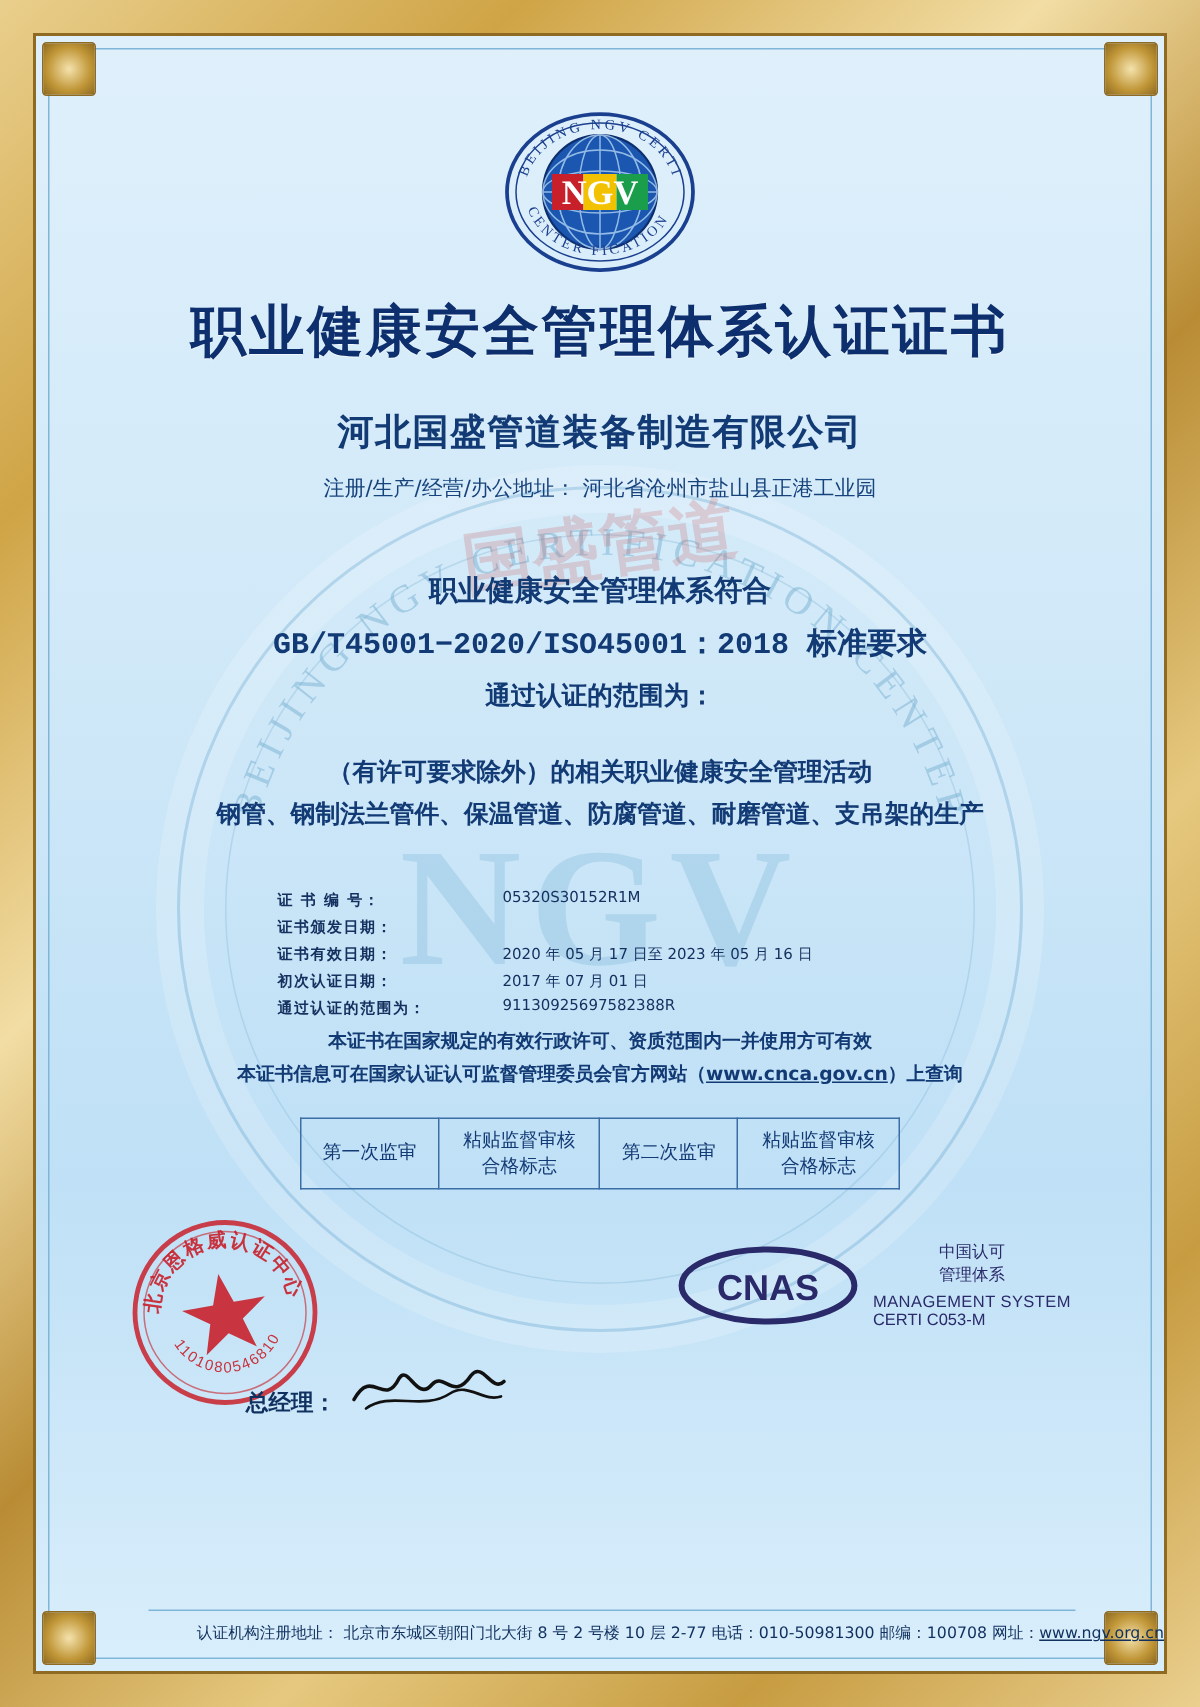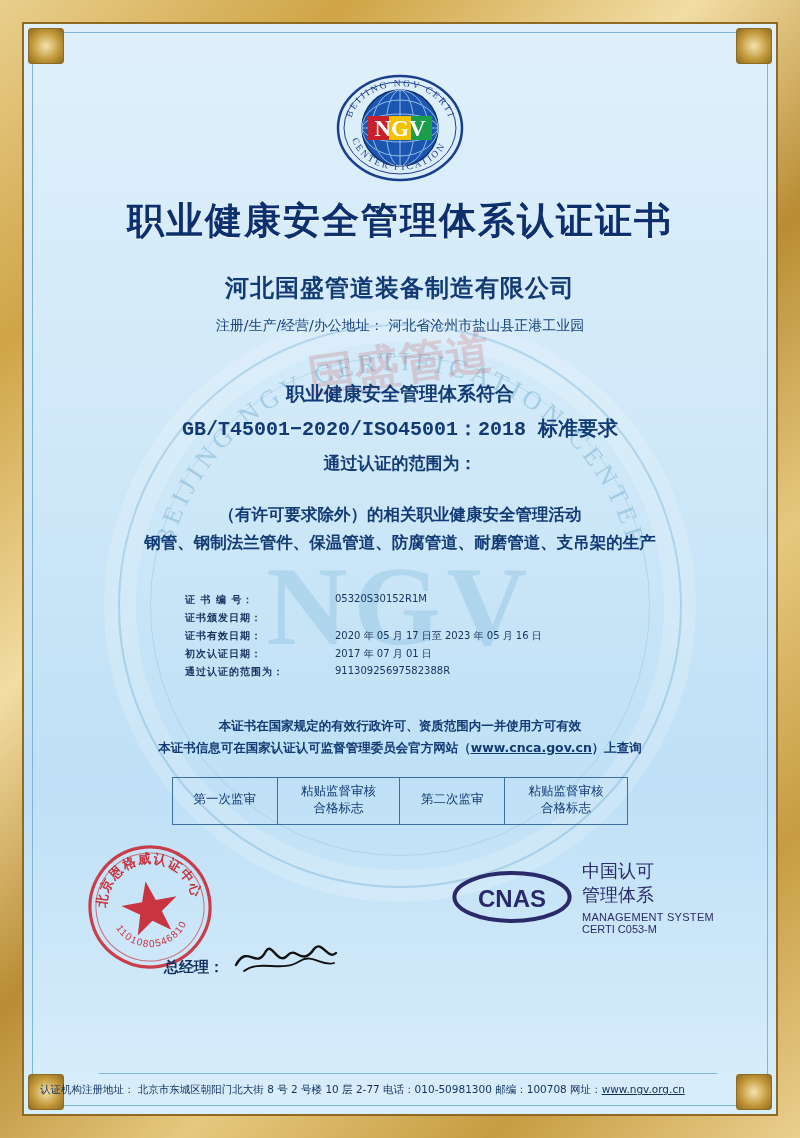--- a/index.html
+++ b/index.html
@@ -162,37 +162,37 @@
   }
   .details .row { display:flex; margin-bottom:4px; }
   .details .lbl {
     width:150px; flex:none; font-weight:bold;
     letter-spacing:1px;
   }
   .details .val { flex:1; }
 
   
   .notes {
-    margin-top:36px;
+    margin-top:4px;
     font-size:12.5px;
     line-height:1.75;
     color:#123a74;
     font-weight:bold;
     font-family:"DejaVu Sans", sans-serif;
   }
   .notes a { color:#123a74; text-decoration:underline; }
 
   
   .audit-table {
     margin:18px auto 0;
-    width:456px;
+    width:400px;
     border-collapse:collapse;
     font-size:12.5px;
     color:#123a74;
-    font-family:Liberation Mono, monospace;
+    font-family:Liberation Sans, sans-serif;
   }
   .audit-table td {
     border:1px solid #3a6ea5;
     padding:6px 4px;
     text-align:center;
     line-height:1.35;
     height:34px;
   }
 
   
@@ -204,38 +204,38 @@
   .seal {
     position:absolute; left:20px; top:8px;
     width:132px; height:132px;
   }
   .cnas {
     position:absolute; right:22px; top:26px;
     display:flex; align-items:center; gap:10px;
   }
   .cnas-mark { width:120px; height:60px; }
   .cnas-text { text-align:left; color:#2a2a6a; font-family:"DejaVu Sans", sans-serif; }
-  .cnas-text .cn { font-size:18px; line-height:1.35; }
+  .cnas-text .cn { font-size:11px; line-height:1.35;text-align:center; }
   .cnas-text .en { font-size:11px; margin-top:4px; font-family:"Liberation Sans", sans-serif; letter-spacing:.3px;}
   .cnas-text .code { font-size:11px; font-family:"Liberation Sans", sans-serif; }
 
   .gm-line {
     position:absolute; left:100px; bottom:6px;
     display:flex; align-items:flex-end; gap:6px;
   }
   .gm-label {
     font-size:15px; font-weight:bold; color:#10305f;
     font-family:"DejaVu Sans", sans-serif;
   }
   .signature { width:110px; height:40px; }
 
   
   .footer {
     position:absolute; left:16px; right:0; bottom:14px;
-    text-align:left;
+    text-align:right;
     font-size:10.5px;
     color:#10305f;
     line-height:1.9;
     font-family:"DejaVu Sans", sans-serif;
   }
   .footer a { color:#10305f; text-decoration:underline; }
   .footer .divider {
     width:84%; height:1px; margin:4px auto 6px;
     background:#7fb6d8;
   }

